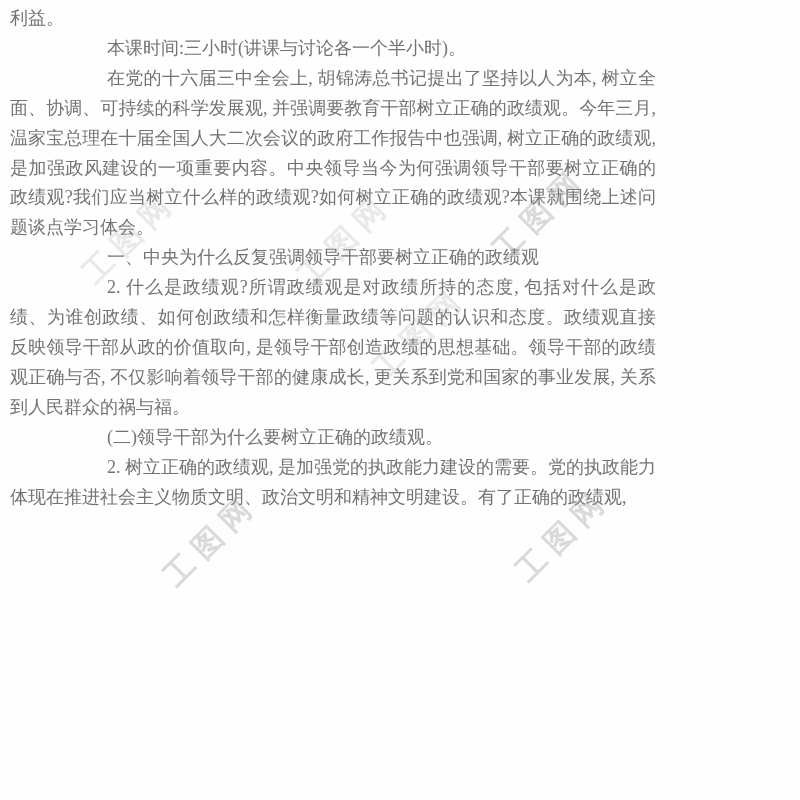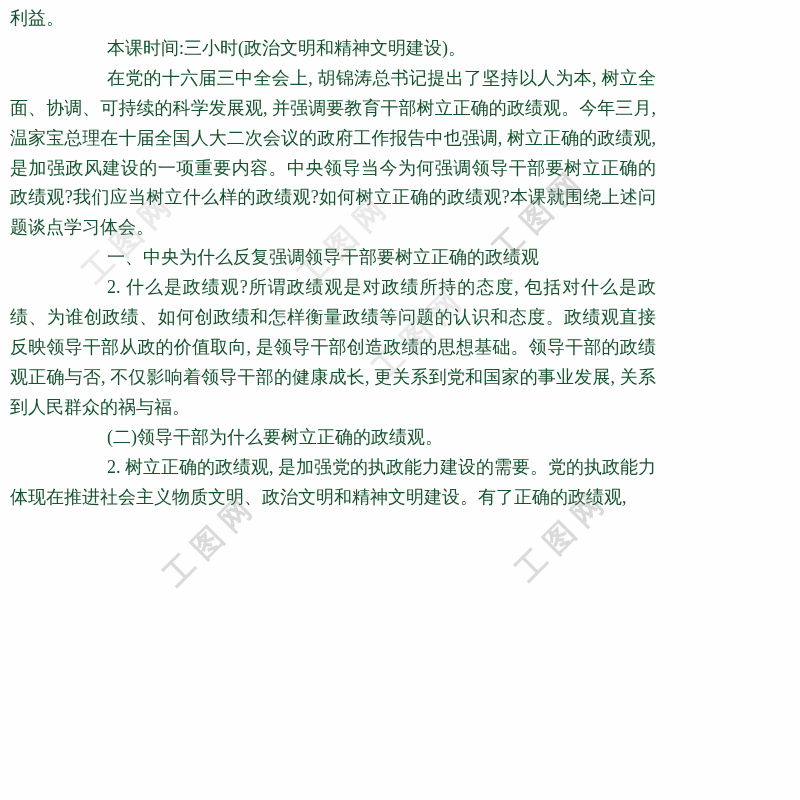--- a/index.html
+++ b/index.html
@@ -20,21 +20,21 @@
     top: 0;
     width: 800px;
     height: 800px;
     background: #fefefe;
   }
   .text-block {
     position: absolute;
     left: 10px;
     top: 4px;
     width: 646px;
-    color: #14532d;
+    color: #737373;
     font-size: 18px;
     line-height: 29.9px;
     text-align: justify;
     text-align-last: left;
   }
   .para {
     margin: 0;
     padding: 0;
   }
   .para.indent {
@@ -77,21 +77,21 @@
     <span class="wm wm1 faint">工图网</span>
     <span class="wm wm2 faint">工图网</span>
     <span class="wm wm3">工图网</span>
     <span class="wm wm4 faint">工图网</span>
     <span class="wm wm5">工图网</span>
     <span class="wm wm6">工图网</span>
   </div>
 
   <div class="text-block">
     <p class="para">利益。</p>
-    <p class="para indent">本课时间:三小时(政治文明和精神文明建设)。</p>
+    <p class="para indent">本课时间:三小时(讲课与讨论各一个半小时)。</p>
     <p class="para indent">在党的十六届三中全会上, 胡锦涛总书记提出了坚持以人为本, 树立全面、协调、可持续的科学发展观, 并强调要教育干部树立正确的政绩观。今年三月, 温家宝总理在十届全国人大二次会议的政府工作报告中也强调, 树立正确的政绩观, 是加强政风建设的一项重要内容。中央领导当今为何强调领导干部要树立正确的政绩观?我们应当树立什么样的政绩观?如何树立正确的政绩观?本课就围绕上述问题谈点学习体会。</p>
     <p class="para indent">一、中央为什么反复强调领导干部要树立正确的政绩观</p>
     <p class="para indent">2. 什么是政绩观?所谓政绩观是对政绩所持的态度, 包括对什么是政绩、为谁创政绩、如何创政绩和怎样衡量政绩等问题的认识和态度。政绩观直接反映领导干部从政的价值取向, 是领导干部创造政绩的思想基础。领导干部的政绩观正确与否, 不仅影响着领导干部的健康成长, 更关系到党和国家的事业发展, 关系到人民群众的祸与福。</p>
     <p class="para indent">(二)领导干部为什么要树立正确的政绩观。</p>
     <p class="para indent">2. 树立正确的政绩观, 是加强党的执政能力建设的需要。党的执政能力体现在推进社会主义物质文明、政治文明和精神文明建设。有了正确的政绩观,</p>
   </div>
 
 </div>
 
 </body></html>

